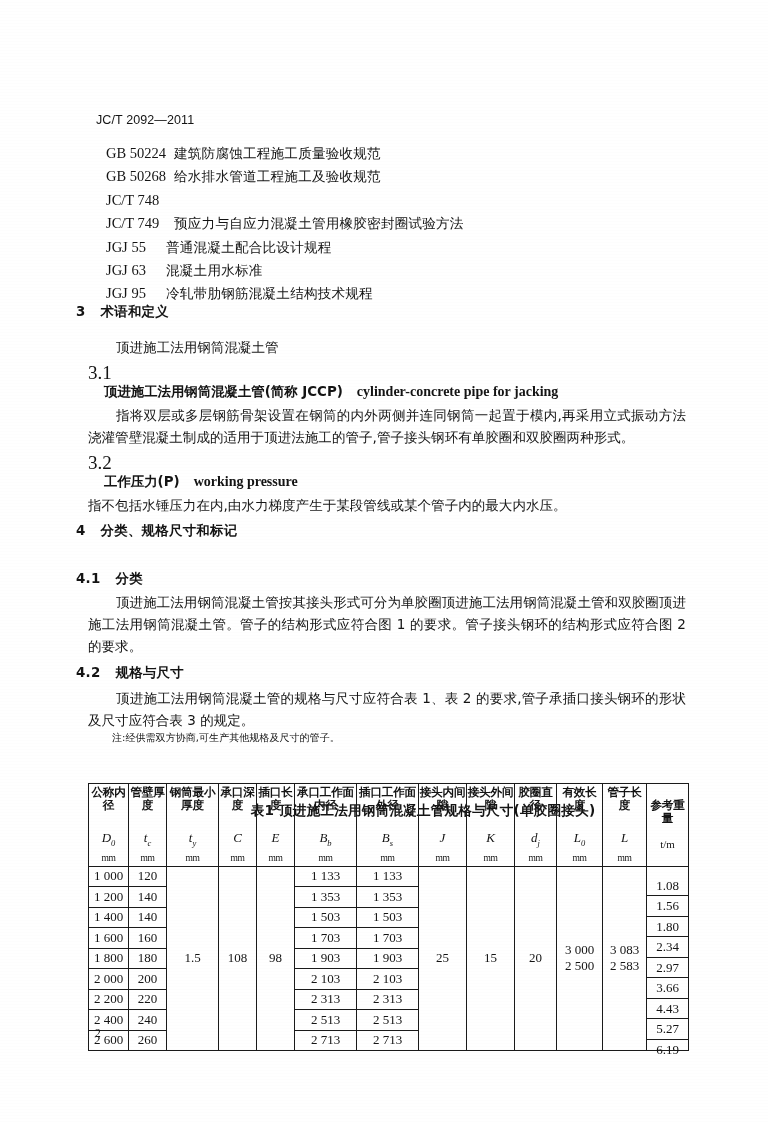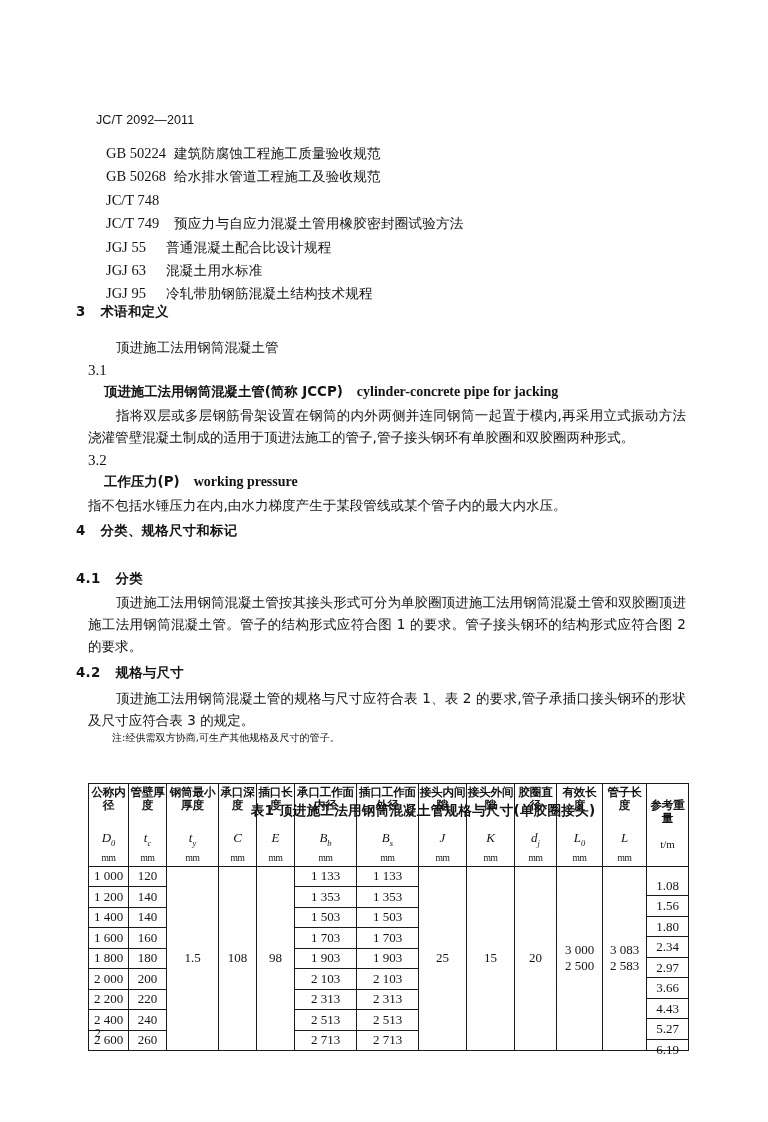--- a/index.html
+++ b/index.html
@@ -74,21 +74,21 @@
     font-family: "DejaVu Sans", sans-serif;
     font-weight: bold;
     font-size: 13.4px;
     letter-spacing: 0.3px;
     white-space: nowrap;
   }
   .sec-num {
     position: absolute;
     left: 88px;
     font-family: "Liberation Serif", serif;
-    font-size: 15px;
+    font-size: 19px;
     white-space: nowrap;
   }
   .term-h {
     position: absolute;
     left: 104px;
     font-family: "DejaVu Sans", sans-serif;
     font-weight: bold;
     font-size: 13.4px;
     white-space: nowrap;
   }

